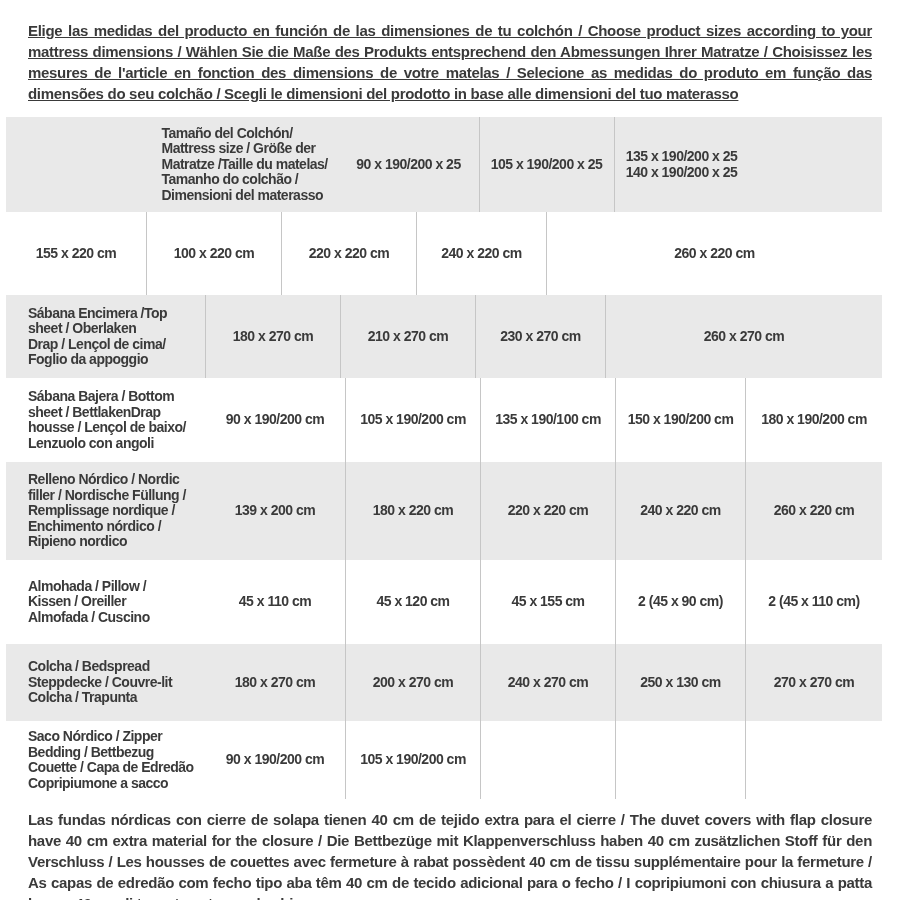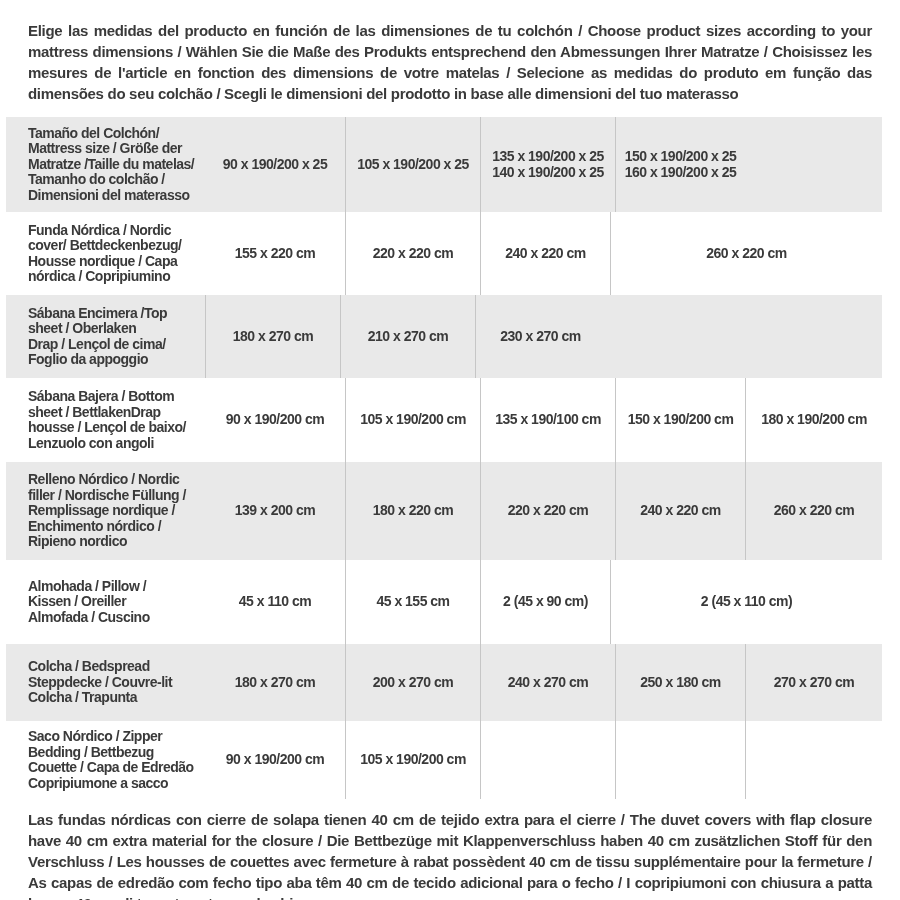--- a/index.html
+++ b/index.html
@@ -13,28 +13,29 @@
     width:900px;height:900px;background:#ffffff;
     font-family:"Liberation Sans",sans-serif;
     color:var(--text);
     overflow:hidden;
   }
   .intro{
     margin:20px 28px 0 28px;
     font-size:15px;font-weight:bold;line-height:21px;
     letter-spacing:-0.3px;
     text-align:justify;
+    text-decoration:underline;
   }
   .tbl{
     margin:13px 18px 0 6px;
   }
   .row{
     display:flex;align-items:stretch;width:100%;
   }
-  .row.stripe{background:var(--stripe);}
+  .row.stripe{background:var(--stripe);justify-content:center;}
   .h0{min-height:95px}.h1{min-height:83px}.h2{min-height:83px}.h3{min-height:84px}
   .h4{min-height:98px}.h5{min-height:84px}.h6{min-height:77px}.h7{min-height:78px}
   .cell{
     display:flex;align-items:center;
     font-weight:bold;font-size:14px;line-height:15.5px;
     letter-spacing:-0.5px;
     white-space:pre-line;
   }
   .label{
     width:199px;padding-left:22px;
@@ -62,43 +63,39 @@
   <div class="row h0 stripe">
     <div class="cell label">Tamaño del Colchón/
 Mattress size / Größe der
 Matratze /Taille du matelas/
 Tamanho do colchão /
 Dimensioni del materasso</div>
     <div class="cell val c1">90 x 190/200 x 25</div>
     <div class="cell val c2 sep">105 x 190/200 x 25</div>
     <div class="cell val c3 sep">135 x 190/200 x 25
 140 x 190/200 x 25</div>
-    <div class="cell val c4 sep">150 x 190/200 x 25
-160 x 190/200 x 25</div>
   </div>
 
   <div class="row h1">
-    <div class="cell label">Funda Nórdica /  Nordic
-cover/ Bettdeckenbezug/
-Housse nordique  / Capa
-nórdica / Copripiumino</div>
     <div class="cell val c1">155 x 220 cm</div>
+    <div class="cell val c2 sep">100 x 220 cm</div>
     <div class="cell val c3 sep">220 x 220 cm</div>
     <div class="cell val c4 sep">240 x 220 cm</div>
     <div class="cell val c5 sep">260 x 220 cm</div>
   </div>
 
   <div class="row h2 stripe">
     <div class="cell label">Sábana Encimera /Top
 sheet / Oberlaken
 Drap / Lençol de cima/
 Foglio da appoggio</div>
     <div class="cell val c2 sep">180 x 270 cm</div>
     <div class="cell val c3 sep">210 x 270 cm</div>
     <div class="cell val c4 sep">230 x 270 cm</div>
+    <div class="cell val c5 sep">260 x 270 cm</div>
   </div>
 
   <div class="row h3">
     <div class="cell label">Sábana Bajera / Bottom
 sheet / BettlakenDrap
 housse / Lençol de baixo/
 Lenzuolo con angoli</div>
     <div class="cell val c1">90 x 190/200 cm</div>
     <div class="cell val c2 sep">105 x 190/200 cm</div>
     <div class="cell val c3 sep">135 x 190/100 cm</div>
@@ -117,33 +114,34 @@
     <div class="cell val c3 sep">220 x 220 cm</div>
     <div class="cell val c4 sep">240 x 220 cm</div>
     <div class="cell val c5 sep">260 x 220 cm</div>
   </div>
 
   <div class="row h5">
     <div class="cell label">Almohada  / Pillow /
 Kissen / Oreiller
 Almofada / Cuscino</div>
     <div class="cell val c1">45 x 110 cm</div>
+    <div class="cell val c2 sep">45 x 120 cm</div>
     <div class="cell val c3 sep">45 x 155 cm</div>
     <div class="cell val c4 sep">2 (45 x 90 cm)</div>
     <div class="cell val c5 sep">2 (45 x 110 cm)</div>
   </div>
 
   <div class="row h6 stripe">
     <div class="cell label">Colcha / Bedspread
 Steppdecke / Couvre-lit
 Colcha / Trapunta</div>
     <div class="cell val c1">180 x 270 cm</div>
     <div class="cell val c2 sep">200 x 270 cm</div>
     <div class="cell val c3 sep">240 x 270 cm</div>
-    <div class="cell val c4 sep">250 x 180 cm</div>
+    <div class="cell val c4 sep">250 x 130 cm</div>
     <div class="cell val c5 sep">270 x 270 cm</div>
   </div>
 
   <div class="row h7">
     <div class="cell label">Saco Nórdico / Zipper
 Bedding / Bettbezug
 Couette  / Capa de Edredão
 Copripiumone a sacco</div>
     <div class="cell val c1">90 x 190/200 cm</div>
     <div class="cell val c2 sep">105 x 190/200 cm</div>

